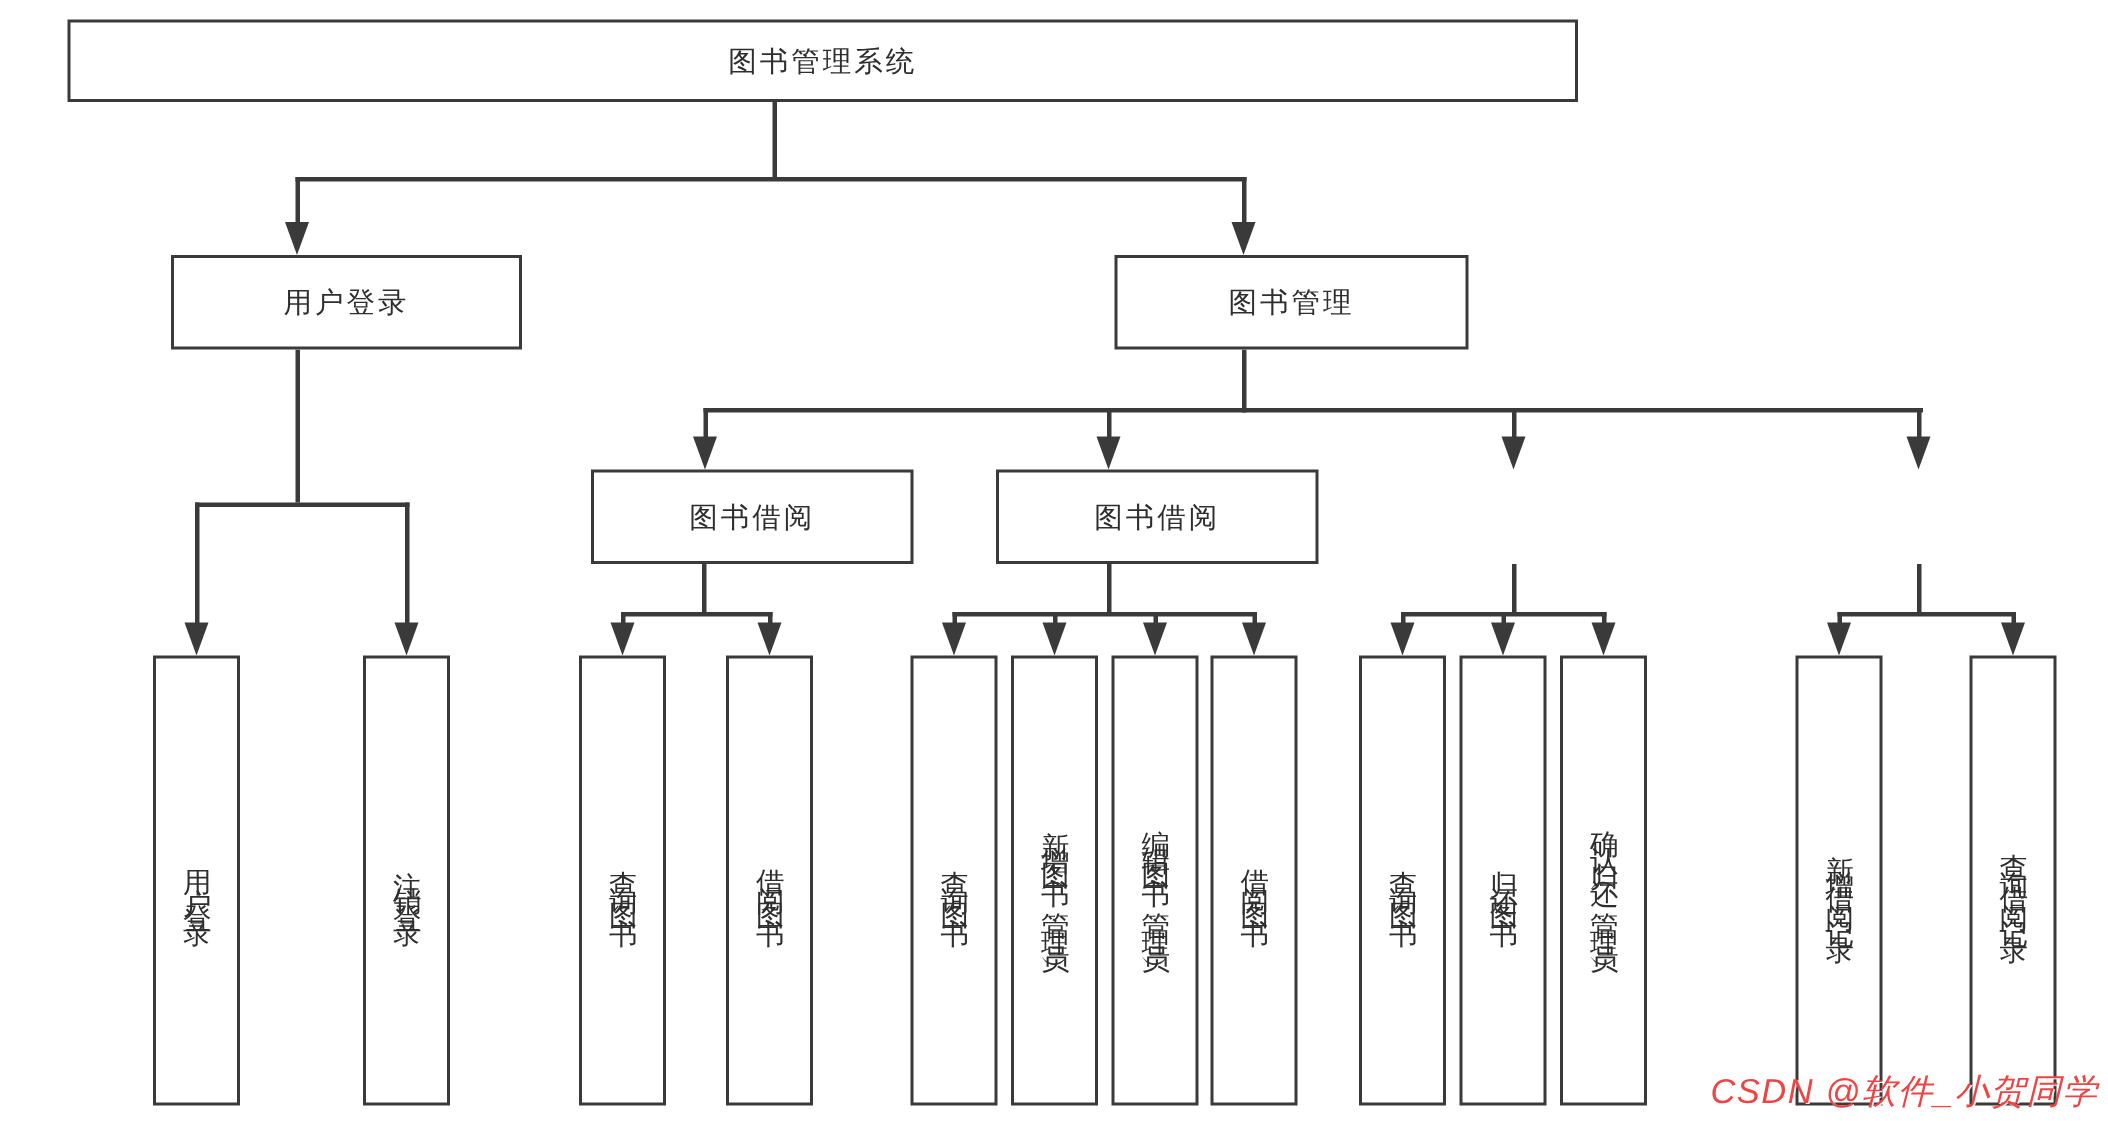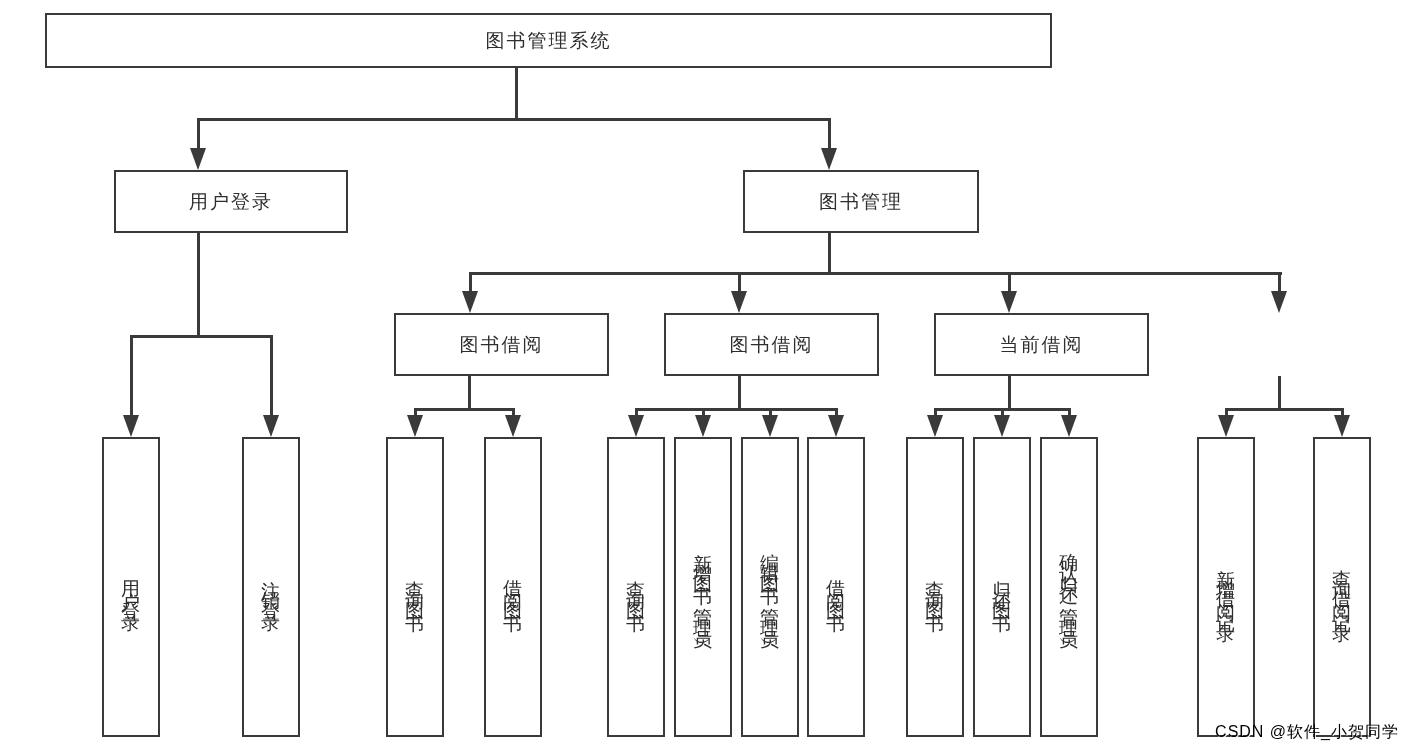--- a/index.html
+++ b/index.html
@@ -19,22 +19,22 @@
     font-size:19px;letter-spacing:11px;line-height:1;color:#2e2e2e;
   }
   .vline{position:absolute;width:3px;background:#3a3a3a;z-index:1;}
   .hline{position:absolute;height:3px;background:#3a3a3a;z-index:1;}
   .arrow{
     position:absolute;width:0;height:0;z-index:1;
     border-left:8px solid transparent;border-right:8px solid transparent;
     border-top:22px solid #3a3a3a;
   }
   .watermark{
-    position:absolute;right:6px;bottom:4px;font-size:16px;letter-spacing:1px;
-    color:#000000;z-index:5;text-shadow:1px 1px 0 rgba(255,255,255,0.9);
+    position:absolute;right:6px;bottom:4px;font-size:23px;letter-spacing:1px;
+    color:#ef4444;z-index:5;text-shadow:1px 1px 0 rgba(255,255,255,0.9);font-style:italic;
   }
 </style>
 </head>
 <body>
 
 <div class="canvas">
 
   <div class="box hbox" style="left:13px;top:13px;width:1007px;height:55px">
     <span>图书管理系统</span>
   </div>
@@ -69,23 +69,20 @@
   <div class="vline" style="left:1008px;top:272px;height:22px"></div>
   <div class="arrow" style="left:1001px;top:291px"></div>
   <div class="vline" style="left:1278px;top:272px;height:22px"></div>
   <div class="arrow" style="left:1271px;top:291px"></div>
 
   <div class="box hbox" style="left:362px;top:313px;width:215px;height:63px">
     <span>图书借阅</span>
   </div>
   <div class="box hbox" style="left:632px;top:313px;width:215px;height:63px">
     <span>图书借阅</span>
-  </div>
-  <div class="box hbox" style="left:902px;top:313px;width:215px;height:63px">
-    <span>当前借阅</span>
   </div>
 
   <div class="vline" style="left:468px;top:376px;height:32px"></div>
   <div class="hline" style="left:414px;top:408px;width:101px"></div>
   <div class="vline" style="left:414px;top:408px;height:10px"></div>
   <div class="arrow" style="left:407px;top:415px"></div>
   <div class="vline" style="left:512px;top:408px;height:10px"></div>
   <div class="arrow" style="left:505px;top:415px"></div>
 
   <div class="vline" style="left:738px;top:376px;height:32px"></div>

